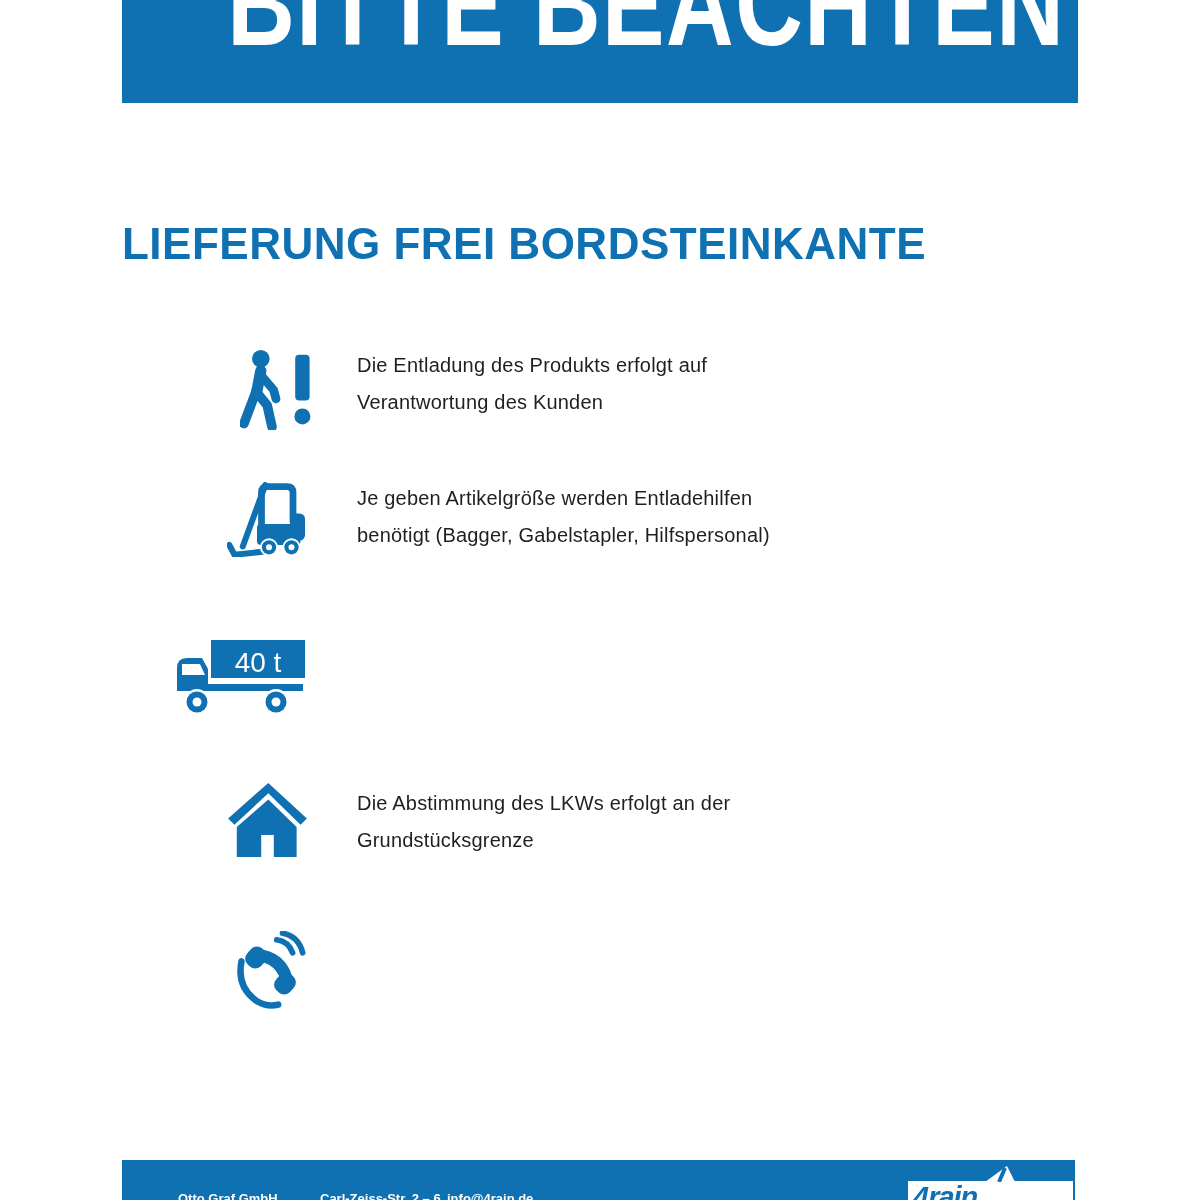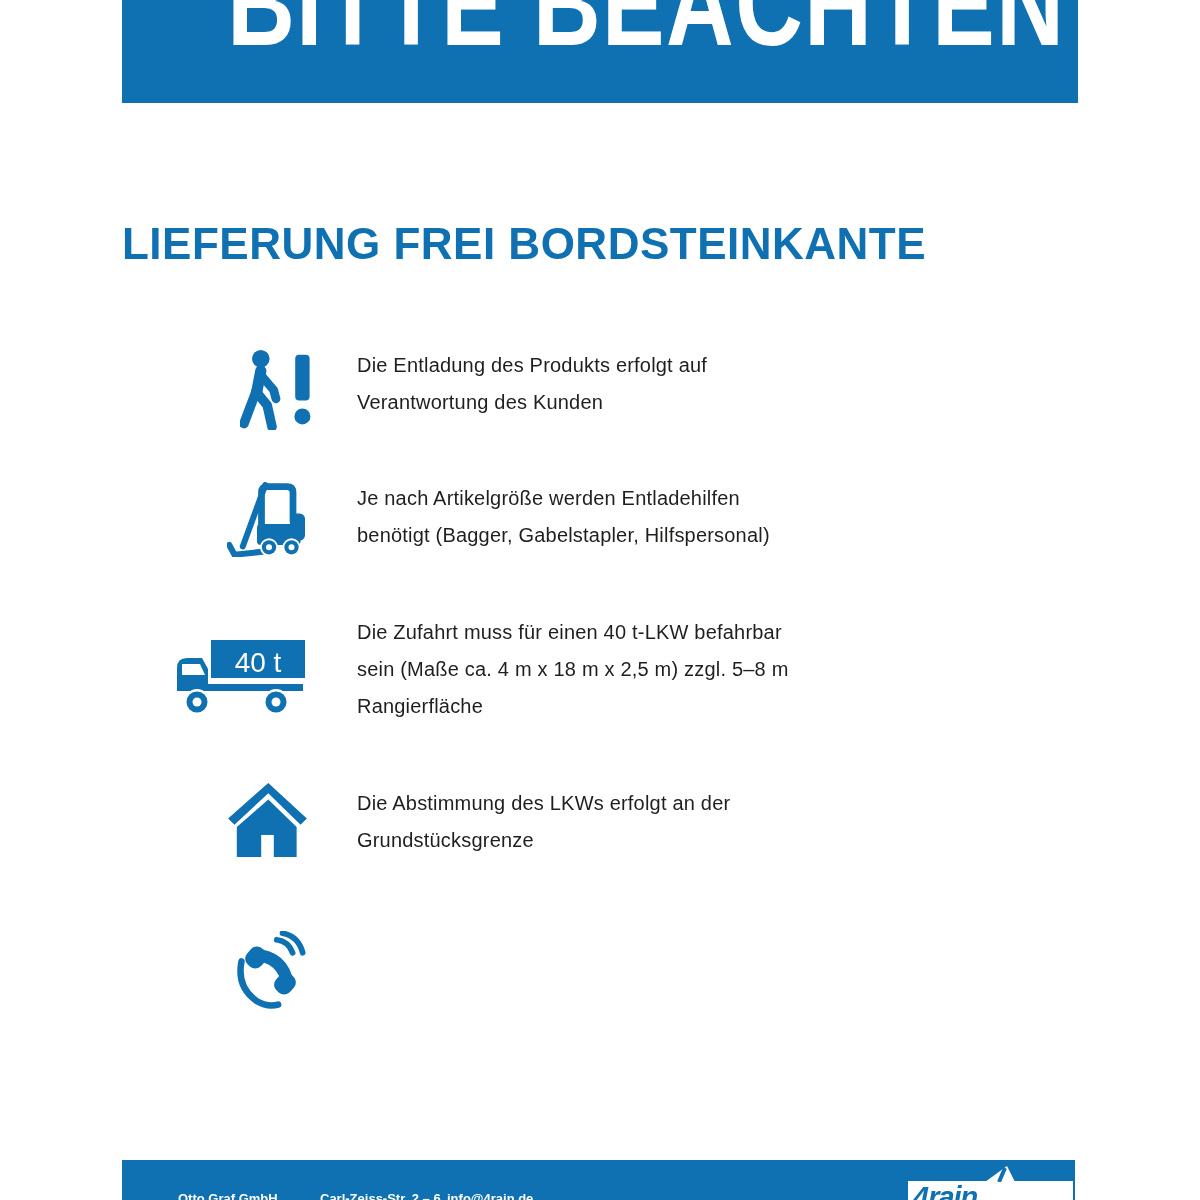--- a/index.html
+++ b/index.html
@@ -64,39 +64,36 @@
     </g>
     <rect x="84" y="42" width="20" height="36" rx="7" fill="#0f70b2"></rect>
     <rect x="40" y="56" width="58" height="28" rx="5" fill="#0f70b2"></rect>
     <circle cx="56" cy="87" r="12" fill="#ffffff"></circle>
     <circle cx="56" cy="87" r="9.5" fill="#0f70b2"></circle>
     <circle cx="56" cy="87" r="4" fill="#ffffff"></circle>
     <circle cx="86" cy="87" r="12" fill="#ffffff"></circle>
     <circle cx="86" cy="87" r="9.5" fill="#0f70b2"></circle>
     <circle cx="86" cy="87" r="4" fill="#ffffff"></circle>
   </svg>
-  <div class="item-text" style="top:480px">Je nach Artikelgröße werden Entladehilfen
+  <div class="item-text" style="top:480px">Je geben Artikelgröße werden Entladehilfen
 benötigt (Bagger, Gabelstapler, Hilfspersonal)</div>
 
   <svg class="icon" style="left:175px;top:638px" width="130" height="78" viewBox="0 0 130 78">
     <rect x="36" y="2" width="94" height="38" fill="#0f70b2"></rect>
     <text x="83" y="34" text-anchor="middle" fill="#ffffff" font-size="28" font-family="Liberation Sans, sans-serif">40 t</text>
     <path d="M2 53 L2 30 Q2 20 12 20 L27 20 L33 31 L33 53 Z" fill="#0f70b2"></path>
     <polygon points="7,26 25,26 30,37 7,37" fill="#ffffff"></polygon>
     <rect x="2" y="46" width="126" height="7" fill="#0f70b2"></rect>
     <circle cx="22" cy="64" r="13" fill="#ffffff"></circle>
     <circle cx="22" cy="64" r="10.5" fill="#0f70b2"></circle>
     <circle cx="22" cy="64" r="4.5" fill="#ffffff"></circle>
     <circle cx="101" cy="64" r="13" fill="#ffffff"></circle>
     <circle cx="101" cy="64" r="10.5" fill="#0f70b2"></circle>
     <circle cx="101" cy="64" r="4.5" fill="#ffffff"></circle>
   </svg>
-  <div class="item-text" style="top:614px">Die Zufahrt muss für einen 40 t-LKW befahrbar
-sein (Maße ca. 4 m x 18 m x 2,5 m) zzgl. 5–8 m
-Rangierfläche</div>
 
   <svg class="icon" style="left:228px;top:783px" width="79" height="74" viewBox="0 0 100 94">
     <polygon points="51,0 100,45 92,53 51,13 8,53 0,45" fill="#0f70b2"></polygon>
     <path d="M11 56 L51 21 L87 56 L87 94 L11 94 Z" fill="#0f70b2"></path>
     <rect x="42" y="66" width="16" height="28" fill="#ffffff"></rect>
   </svg>
   <div class="item-text" style="top:785px">Die Abstimmung des LKWs erfolgt an der
 Grundstücksgrenze</div>
 
   <svg class="icon" style="left:235px;top:931px" width="72" height="78" viewBox="0 0 100 108">

